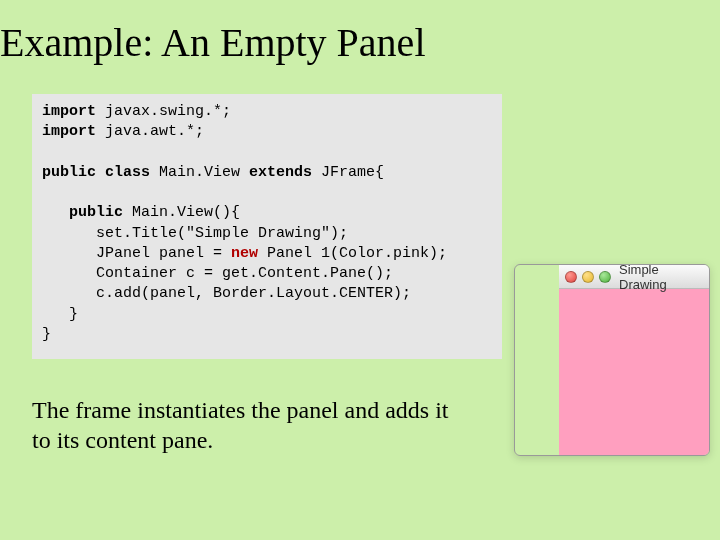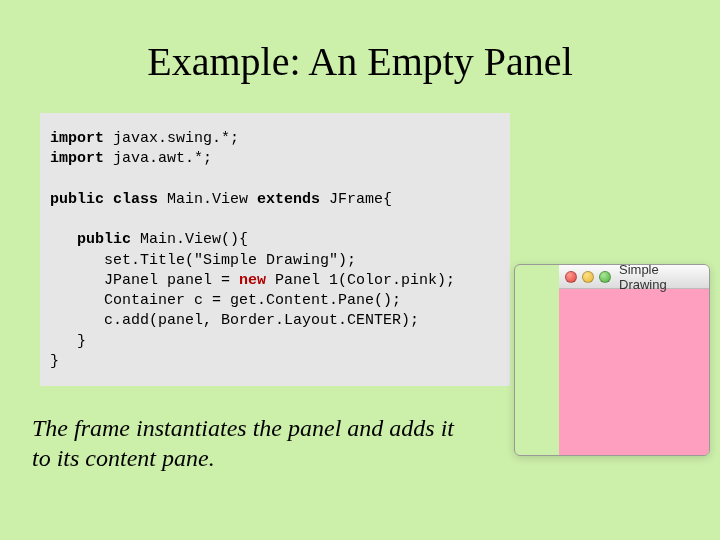--- a/index.html
+++ b/index.html
@@ -6,46 +6,45 @@
   body {
     width: 720px;
     height: 540px;
     background: #ccefaa;
     font-family: "Times New Roman", Times, serif;
     overflow: hidden;
     position: relative;
   }
   .title {
     font-size: 40px;
-    text-align: center;
-    padding-top: 38px;
+    text-align: left;
+    padding-top: 19px;
     padding-bottom: 28px;
     color: #000;
   }
   .code-box {
     background: #e6e6e6;
-    margin-left: 40px;
+    margin-left: 32px;
     width: 470px;
-    padding: 16px 10px 14px 10px;
+    padding: 8px 10px 14px 10px;
     font-family: "Courier New", Courier, monospace;
     font-size: 15px;
     line-height: 1.35;
     color: #000;
     white-space: pre;
   }
   .code-box .kw { font-weight: bold; }
   .code-box .nw { color: #b00000; font-weight: bold; }
   .caption {
     margin-left: 32px;
-    margin-top: 27px;
+    margin-top: 36px;
     font-size: 24px;
     line-height: 1.25;
     color: #000;
     width: 480px;
-    font-style: italic;
   }
   .mac-window {
     position: absolute;
     right: 10px;
     top: 264px;
     width: 196px;
     height: 192px;
     border: 1px solid #999;
     border-radius: 6px;
     overflow: hidden;

